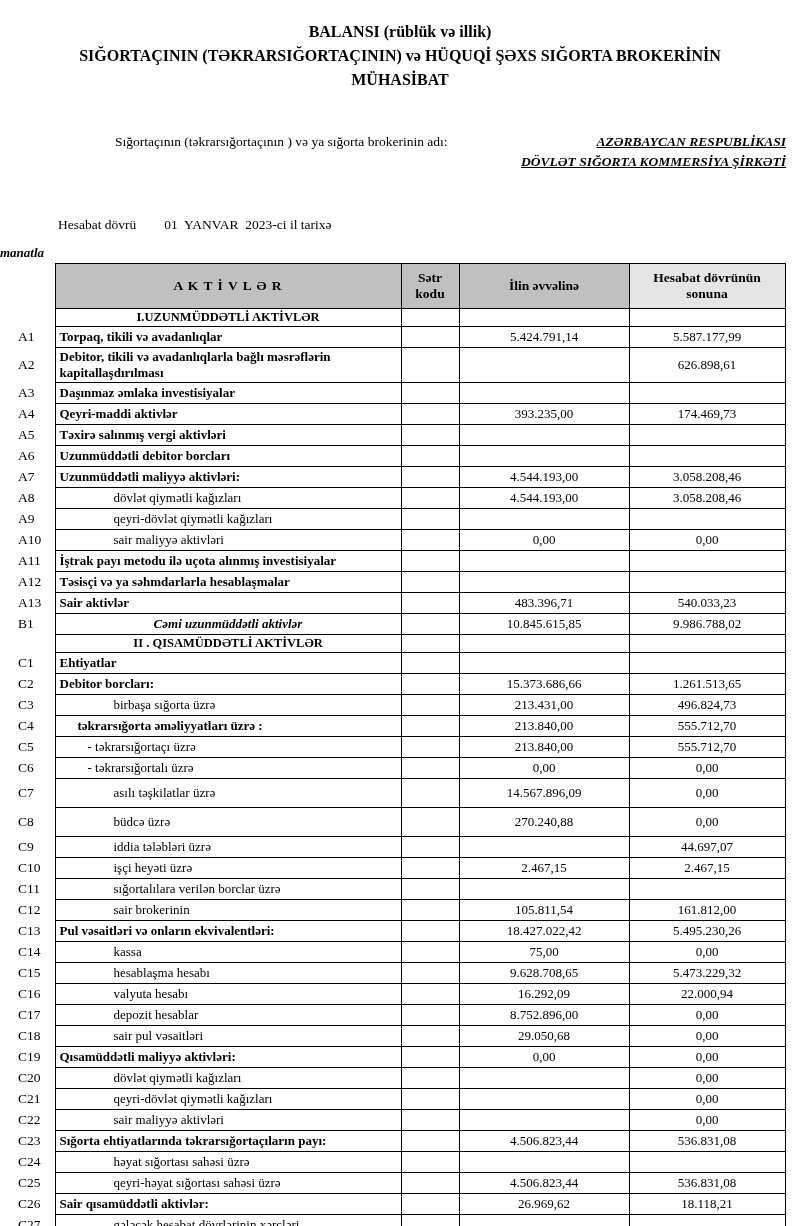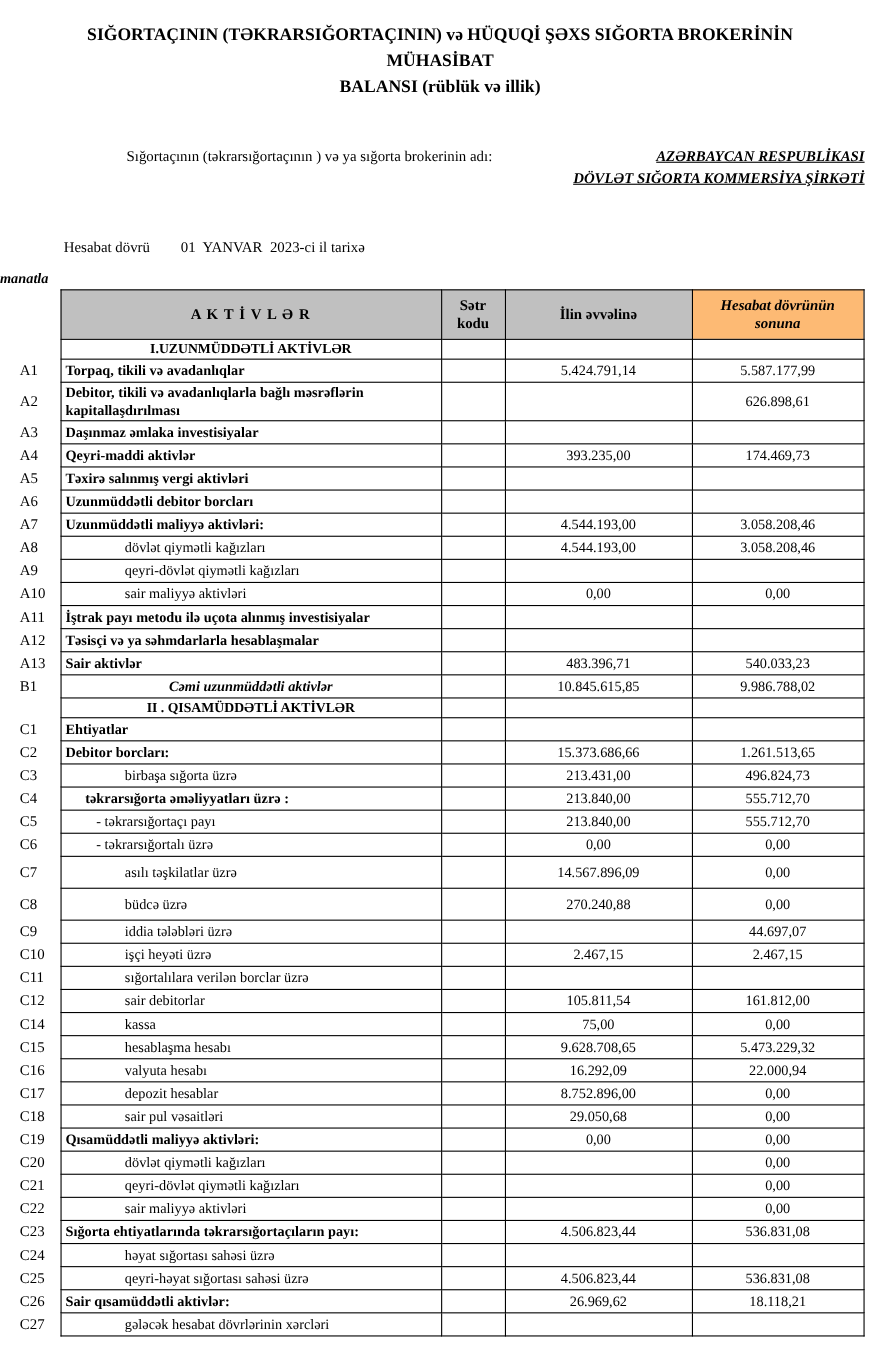--- a/index.html
+++ b/index.html
@@ -33,41 +33,41 @@
   td, th { border:1px solid #000; vertical-align:middle; padding:1px 4px; }
   col.c-code { width:39px; }
   col.c-label { width:346px; }
   col.c-kod { width:58px; }
   col.c-v1 { width:170px; }
   col.c-v2 { width:156px; }
   
   td.code, th.code { border:none; text-align:left; font-size:13.5px; padding:0 2px; background:#fff; }
   tr.head th { height:45px; font-weight:bold; text-align:center; font-size:13.5px; }
   th.gray { background:#c0c0c0; }
-  th.white { background:#fdba74;font-style:italic; }
+  th.white { background:#e5e5e5; }
   th.assets-h { letter-spacing:1px; }
   tbody td { height:21px; }
   tbody td.val { text-align:center; }
   tr.section td { height:18px; }
   tr.section td.label { font-weight:bold; text-align:center; font-size:12.5px; }
   tr.bold td.label { font-weight:bold; }
   tr.sub td.label { padding-left:58px; }
   tr.boldsub td.label { padding-left:22px; font-weight:bold; }
   tr.sub2 td.label { padding-left:32px; }
   tr.total td.label { font-weight:bold; font-style:italic; text-align:center; }
   tr.tall td { height:29px; }
 </style>
 </head>
 <body>
 
 <div class="page">
 
   <div class="title">
+    <div>BALANSI (rüblük və illik)</div>
     <div>SIĞORTAÇININ (TƏKRARSIĞORTAÇININ) və HÜQUQİ ŞƏXS SIĞORTA BROKERİNİN MÜHASİBAT</div>
-    <div>BALANSI (rüblük və illik)</div>
   </div>
 
   <div class="broker-row">
     <div class="broker-label">Sığortaçının (təkrarsığortaçının ) və ya sığorta brokerinin adı:</div>
     <div class="broker-name">
       <div class="bn-line">AZƏRBAYCAN RESPUBLİKASI</div>
       <div class="bn-line">DÖVLƏT SIĞORTA KOMMERSİYA ŞİRKƏTİ</div>
     </div>
   </div>
 
@@ -230,21 +230,21 @@
         </tr>
         <tr class="boldsub">
           <td class="code">C4</td>
           <td class="label">təkrarsığorta əməliyyatları üzrə :</td>
           <td class="kod"></td>
           <td class="val">213.840,00</td>
           <td class="val">555.712,70</td>
         </tr>
         <tr class="sub2">
           <td class="code">C5</td>
-          <td class="label">- təkrarsığortaçı payı</td>
+          <td class="label">- təkrarsığortaçı üzrə</td>
           <td class="kod"></td>
           <td class="val">213.840,00</td>
           <td class="val">555.712,70</td>
         </tr>
         <tr class="sub2">
           <td class="code">C6</td>
           <td class="label">- təkrarsığortalı üzrə</td>
           <td class="kod"></td>
           <td class="val">0,00</td>
           <td class="val">0,00</td>
@@ -279,25 +279,32 @@
         </tr>
         <tr class="sub">
           <td class="code">C11</td>
           <td class="label">sığortalılara verilən borclar üzrə</td>
           <td class="kod"></td>
           <td class="val"></td>
           <td class="val"></td>
         </tr>
         <tr class="sub">
           <td class="code">C12</td>
-          <td class="label">sair debitorlar</td>
+          <td class="label">sair brokerinin</td>
           <td class="kod"></td>
           <td class="val">105.811,54</td>
           <td class="val">161.812,00</td>
         </tr>
+        <tr class="bold">
+          <td class="code">C13</td>
+          <td class="label">Pul vəsaitləri  və onların ekvivalentləri:</td>
+          <td class="kod"></td>
+          <td class="val">18.427.022,42</td>
+          <td class="val">5.495.230,26</td>
+        </tr>
         <tr class="sub">
           <td class="code">C14</td>
           <td class="label">kassa</td>
           <td class="kod"></td>
           <td class="val">75,00</td>
           <td class="val">0,00</td>
         </tr>
         <tr class="sub">
           <td class="code">C15</td>
           <td class="label">hesablaşma hesabı</td>

